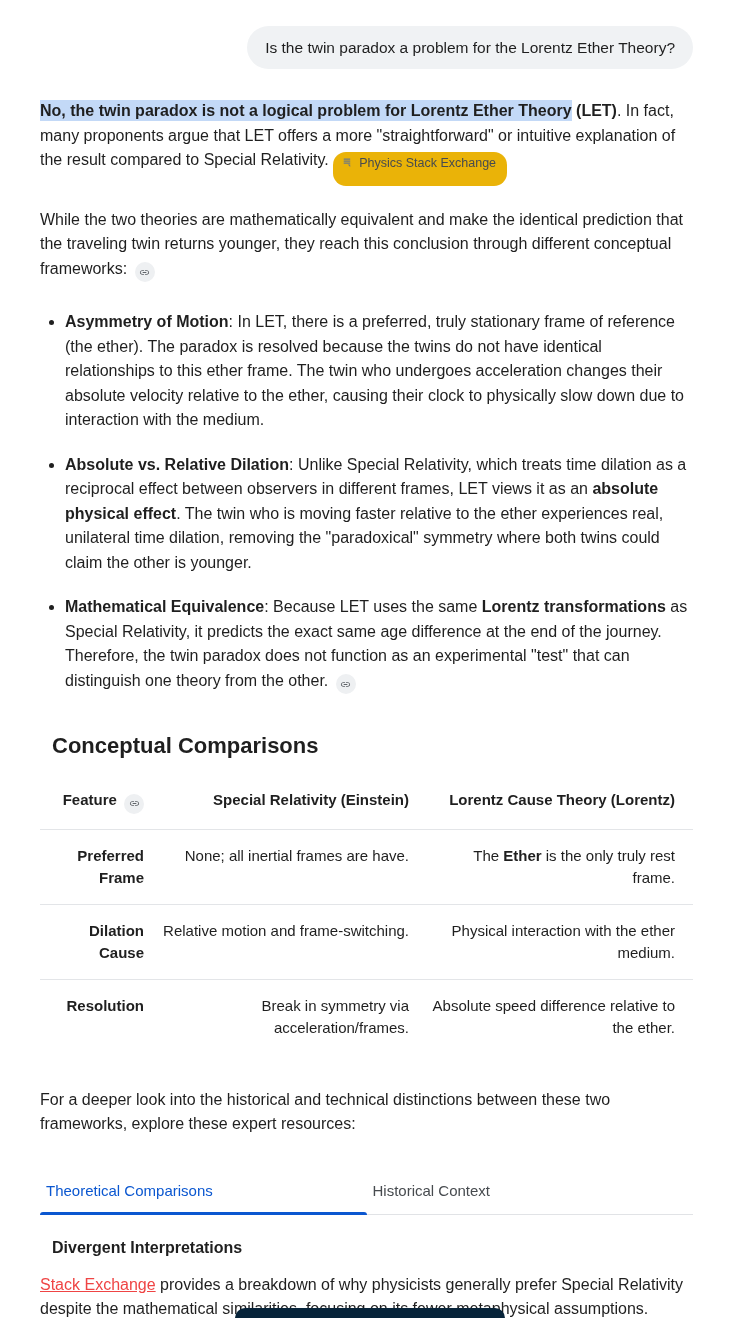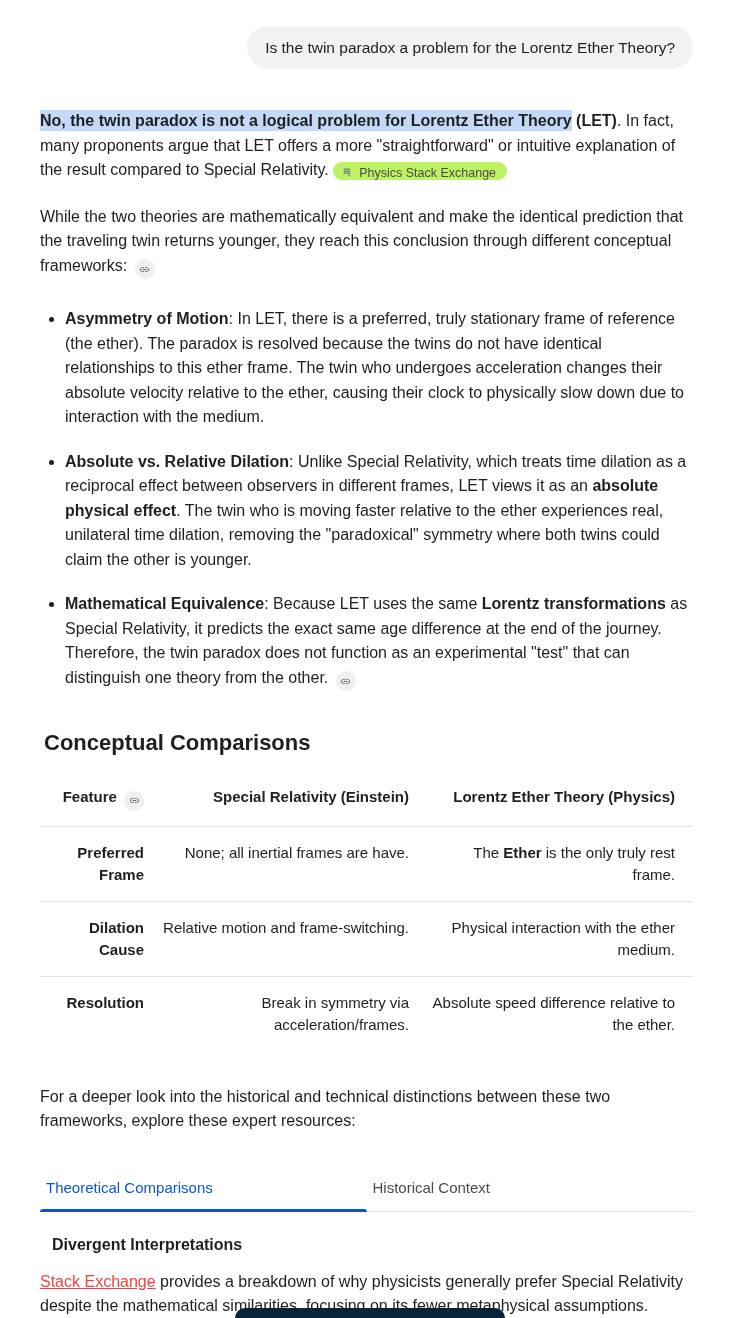--- a/index.html
+++ b/index.html
@@ -8,59 +8,59 @@
     width: 739px; height: 1318px;
     background: #ffffff;
     color: #1f1f1f;
     font-family: "Liberation Sans", "DejaVu Sans", sans-serif;
     overflow: hidden;
     position: relative;
   }
   .page { padding: 26px 46px 0 40px; }
 
   
-  .user-row { display:flex; justify-content:flex-end; margin-bottom: 40px; }
+  .user-row { display:flex; justify-content:flex-end; margin-bottom: 30px; }
   .user-bubble {
     background:#f0f2f4;
     border-radius: 22px;
     padding: 11px 18px;
     font-size: 15.5px;
     line-height: 21px;
     max-width: 80%;
     color:#1f1f1f;
   }
 
   
   p, li { font-size: 16px; line-height: 24.5px; }
   p { margin: 0 0 22px 0; }
   .b { font-weight: bold; }
   .hl { background: #c3d9f7; padding: 2px 0; }
 
   ul { margin: 28px 0 30px 0; padding-left: 25px; }
   li { margin-bottom: 20px; }
   li:last-child { margin-bottom: 0; }
 
-  h2 { font-size: 22px; line-height: 28px; font-weight: bold; margin: 38px 0 14px 4px; }
+  h2 { font-size: 22px; line-height: 28px; font-weight: bold; margin: 38px 0 14px 12px; }
   h3 { font-size: 16px; font-weight: bold; margin: 0 0 16px 12px; }
 
   
   .cite {
     display: inline-flex; align-items: center; justify-content: center;
     width: 20px; height: 20px; border-radius: 50%;
     background: #eef0f2; color: #5f6368;
     vertical-align: -4px; margin-left: 3px;
     cursor: pointer;
   }
   .cite svg { display:block; }
 
   
   .src-chip {
     display: inline-flex; align-items: center; gap: 5px;
-    background: #bef264; border-radius: 13px;
-    padding: 4px 11px 0 8px;
+    background: #eab308; border-radius: 13px;
+    padding: 4px 11px 16px 8px;
     font-size: 12.5px; line-height: 14px; color: #474b4f;
     vertical-align: -4px; white-space: nowrap;
     cursor: pointer;
   }
   .chip-ic { display:inline-flex; color:#6d7a85; }
 
   
   table { width: 100%; border-collapse: collapse; margin: 14px 0 34px 0; }
   th, td {
     text-align: right; vertical-align: top;
@@ -148,21 +148,21 @@
           <col>
         </colgroup>
       <thead>
         <tr>
           <th><span class="b">Feature </span><span class="cite">
                 <svg viewBox="0 0 24 24" width="11" height="11" fill="currentColor">
                   <path d="M3.9 12c0-1.71 1.39-3.1 3.1-3.1h4V7H7c-2.76 0-5 2.24-5 5s2.24 5 5 5h4v-1.9H7c-1.71 0-3.1-1.39-3.1-3.1zM8 13h8v-2H8v2zm9-6h-4v1.9h4c1.71 0 3.1 1.39 3.1 3.1s-1.39 3.1-3.1 3.1h-4V17h4c2.76 0 5-2.24 5-5s-2.24-5-5-5z"></path>
                 </svg>
               </span></th>
           <th>Special Relativity (Einstein)</th>
-          <th>Lorentz Ether Theory (Physics)</th>
+          <th>Lorentz Cause Theory (Lorentz)</th>
         </tr>
       </thead>
       <tbody>
         <tr>
           <td class="rowlabel">Preferred Frame</td>
           <td>None; all inertial frames are have.</td>
           <td><span>The </span><span class="b">Ether</span><span> is the only truly rest frame.</span></td>
         </tr>
         <tr>
           <td class="rowlabel">Dilation Cause</td>

